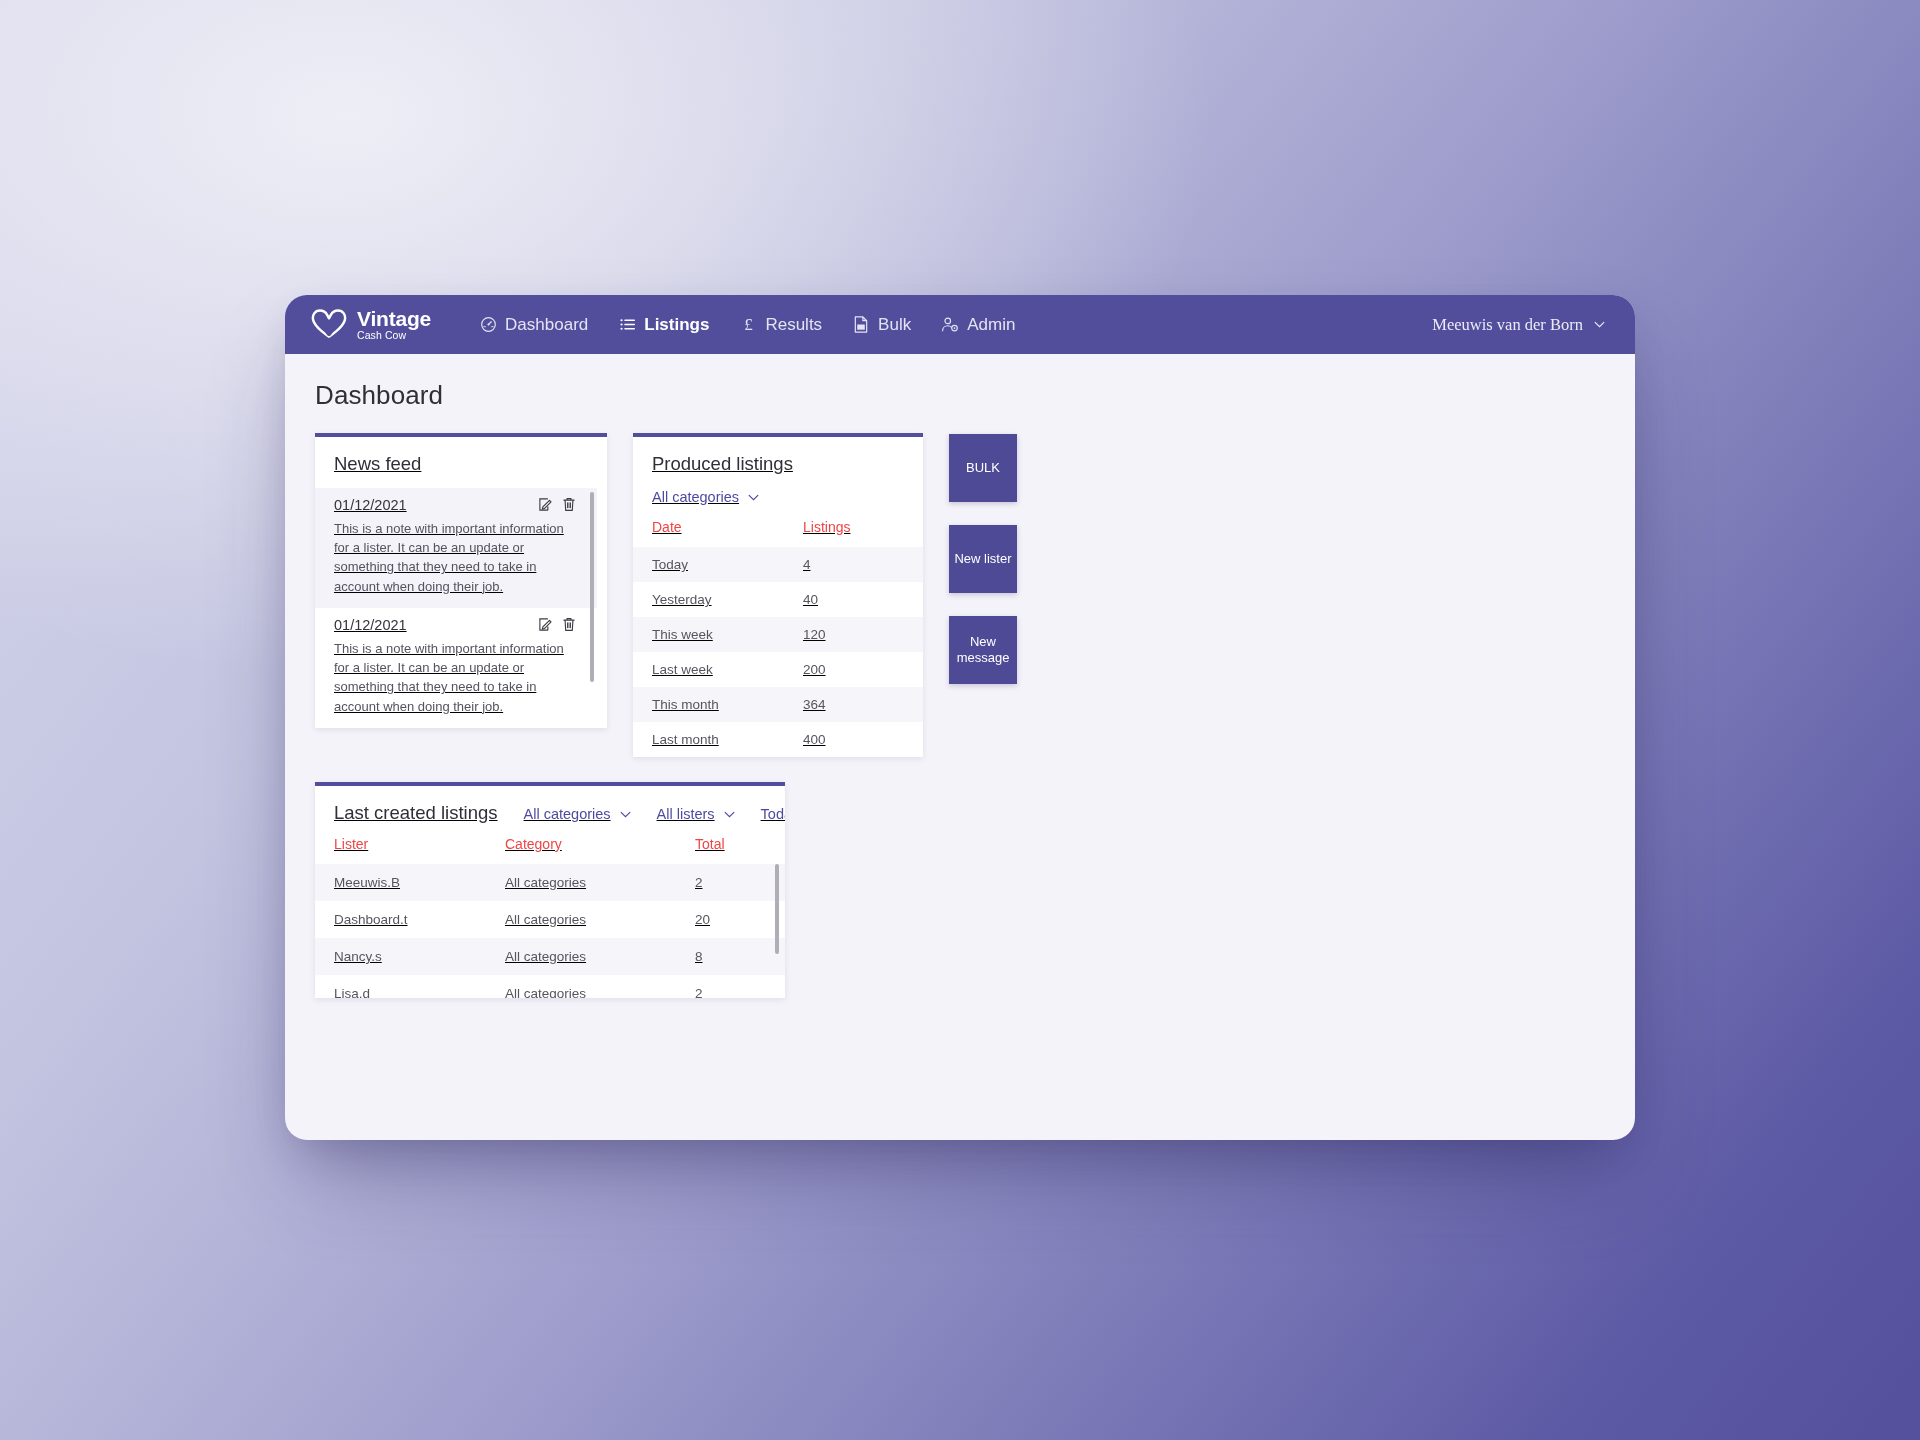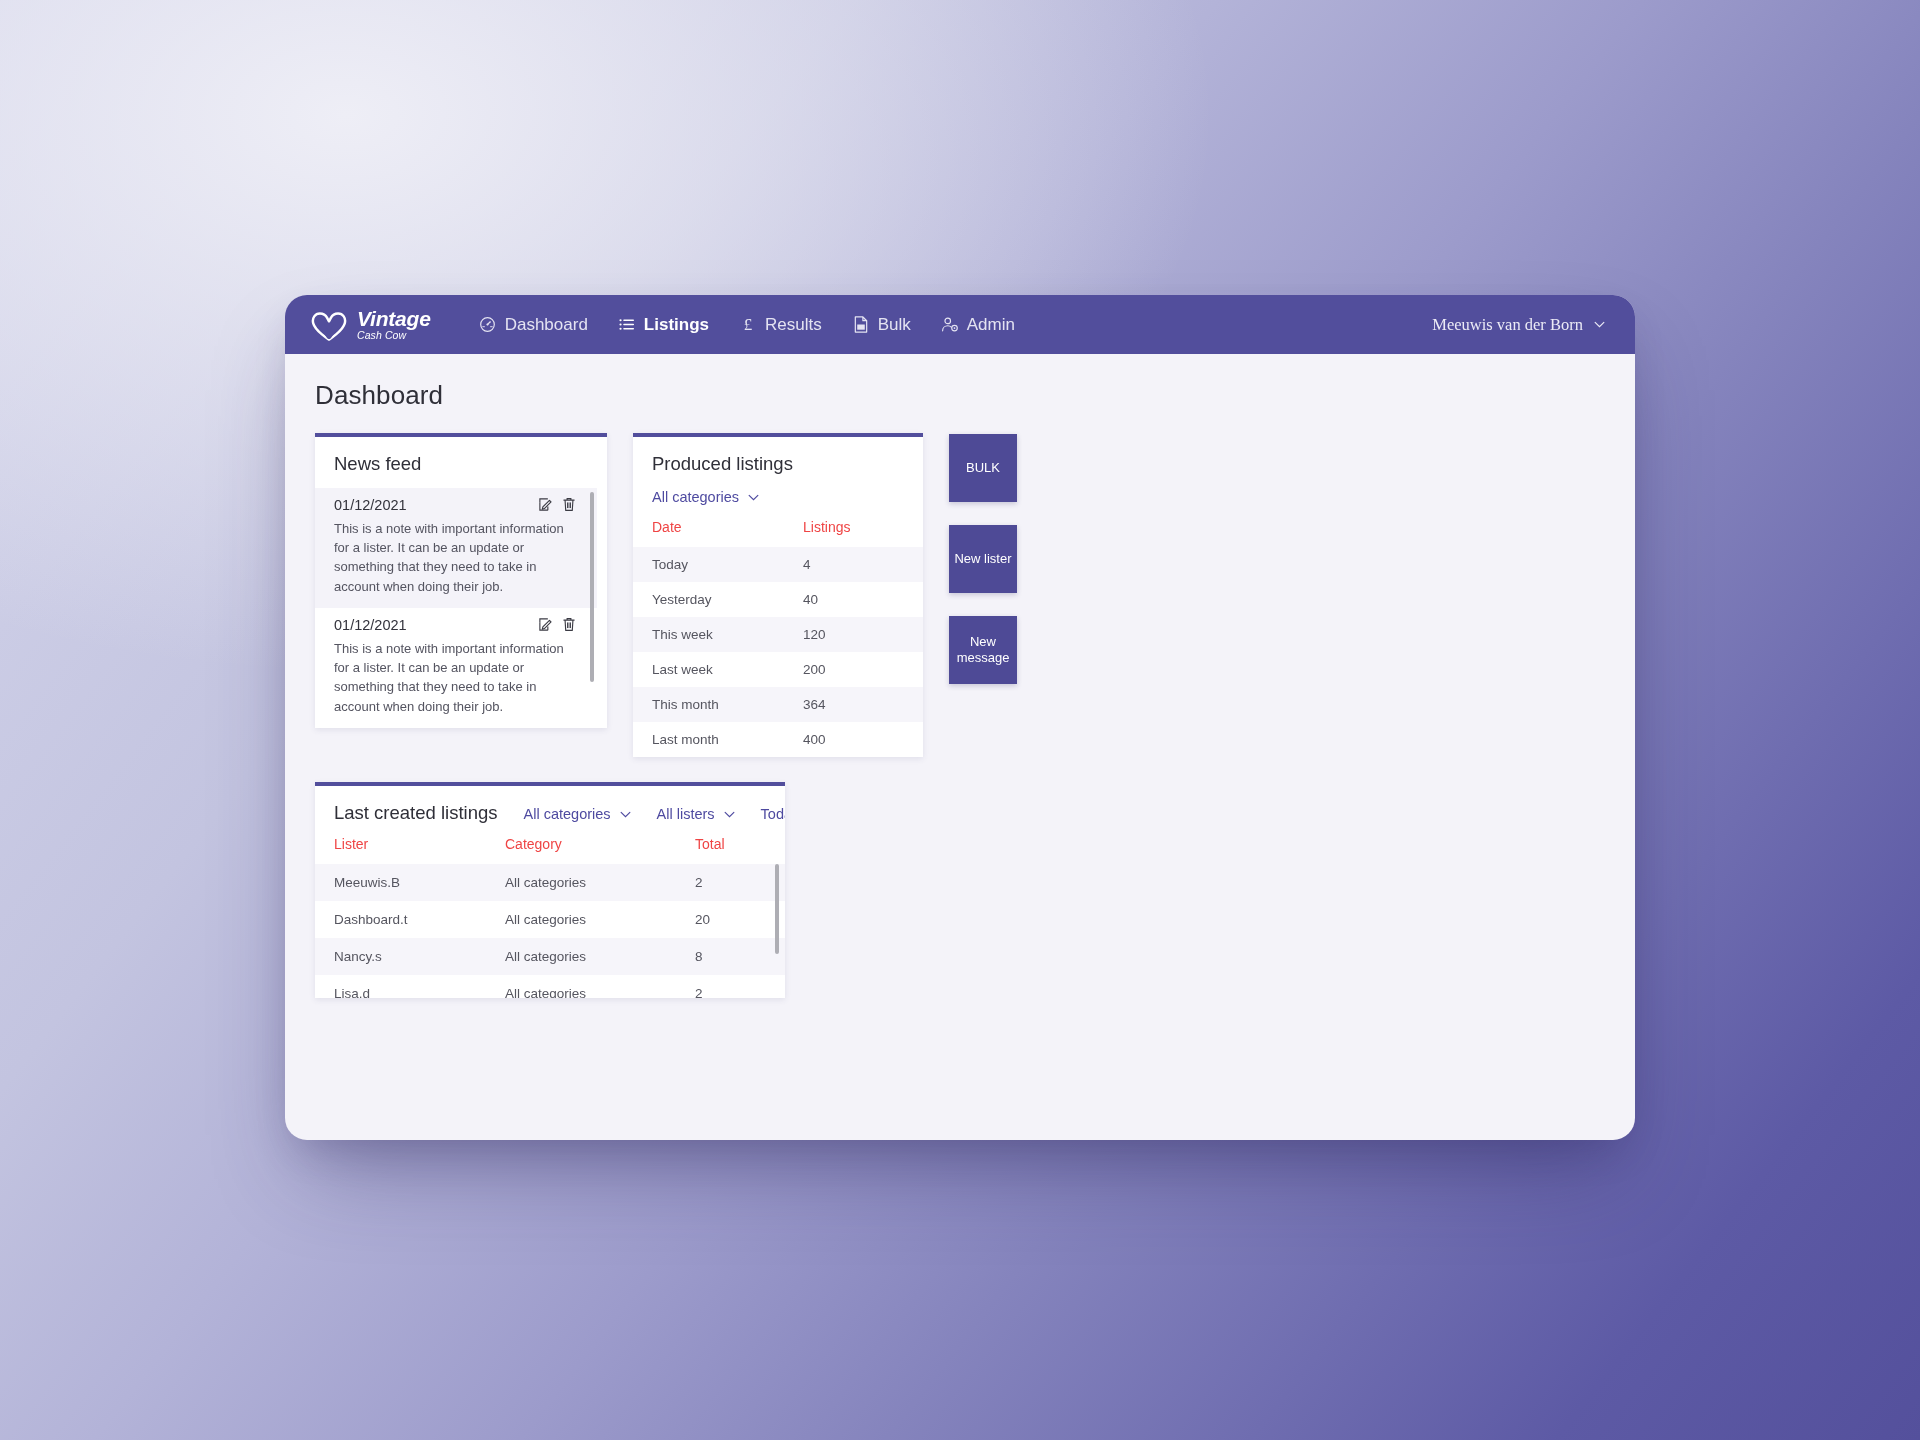--- a/index.html
+++ b/index.html
@@ -47,25 +47,24 @@
     height: 59px;
     background: #524e9c;
     display: flex;
     align-items: center;
     padding: 0 0 0 25px;
     position: relative;
   }
 
   .brand {
     display: flex;
-    align-items: flex-end;
+    align-items: flex-start;
     gap: 9px;
     margin-right: 48px;
     user-select: none;
-    font-style: italic;
   }
 
   .brand-logo {
     width: 38px;
     height: 30px;
     flex: none;
   }
 
   .brand-text { line-height: 1; color: #ffffff; }
   .brand-name {
@@ -145,20 +144,21 @@
     align-items: flex-start;
     gap: 26px;
   }
 
   
   .card {
     background: #ffffff;
     border-top: 4px solid #524e9c;
     box-shadow: 0 2px 6px rgba(60, 55, 110, 0.10);
     position: relative;
+    text-decoration: underline;
   }
 
   .card-head {
     display: flex;
     align-items: baseline;
     padding: 16px 19px 13px 19px;
     gap: 22px;
   }
 
   .card-title {

